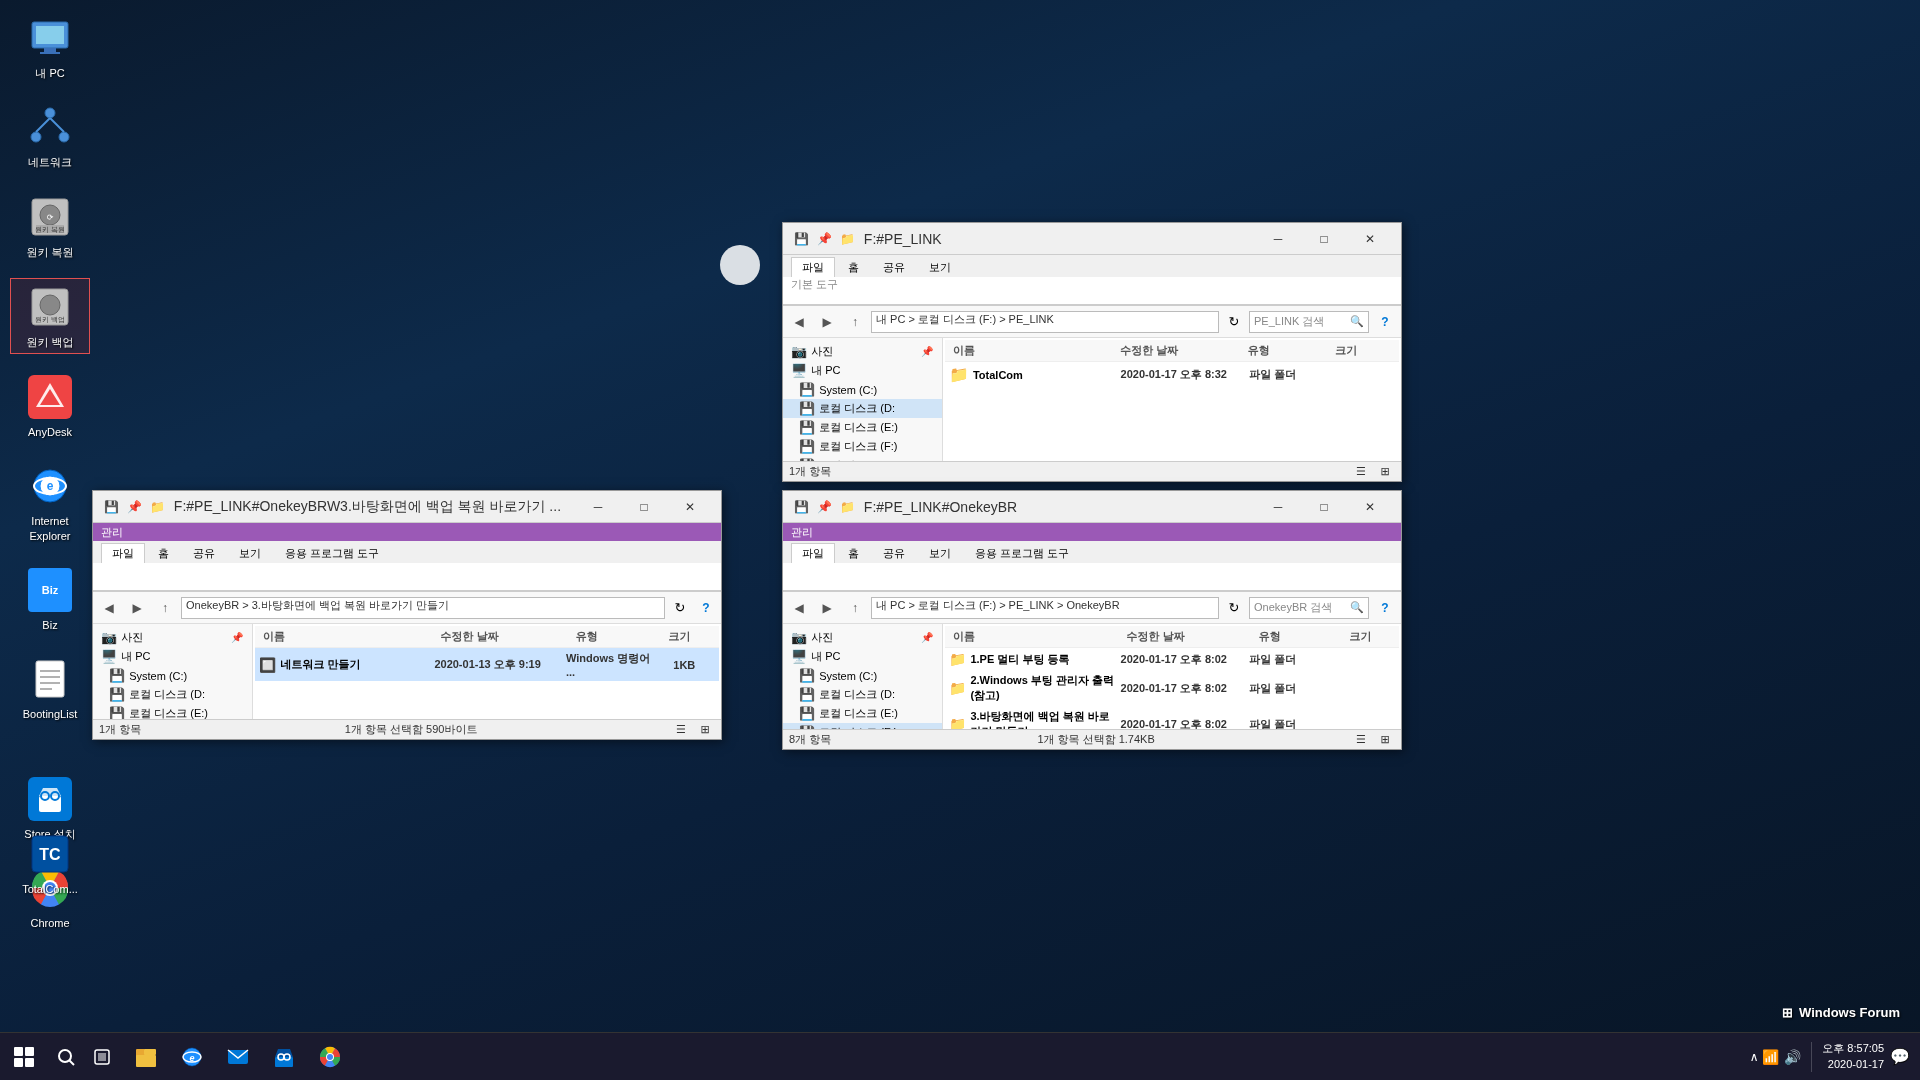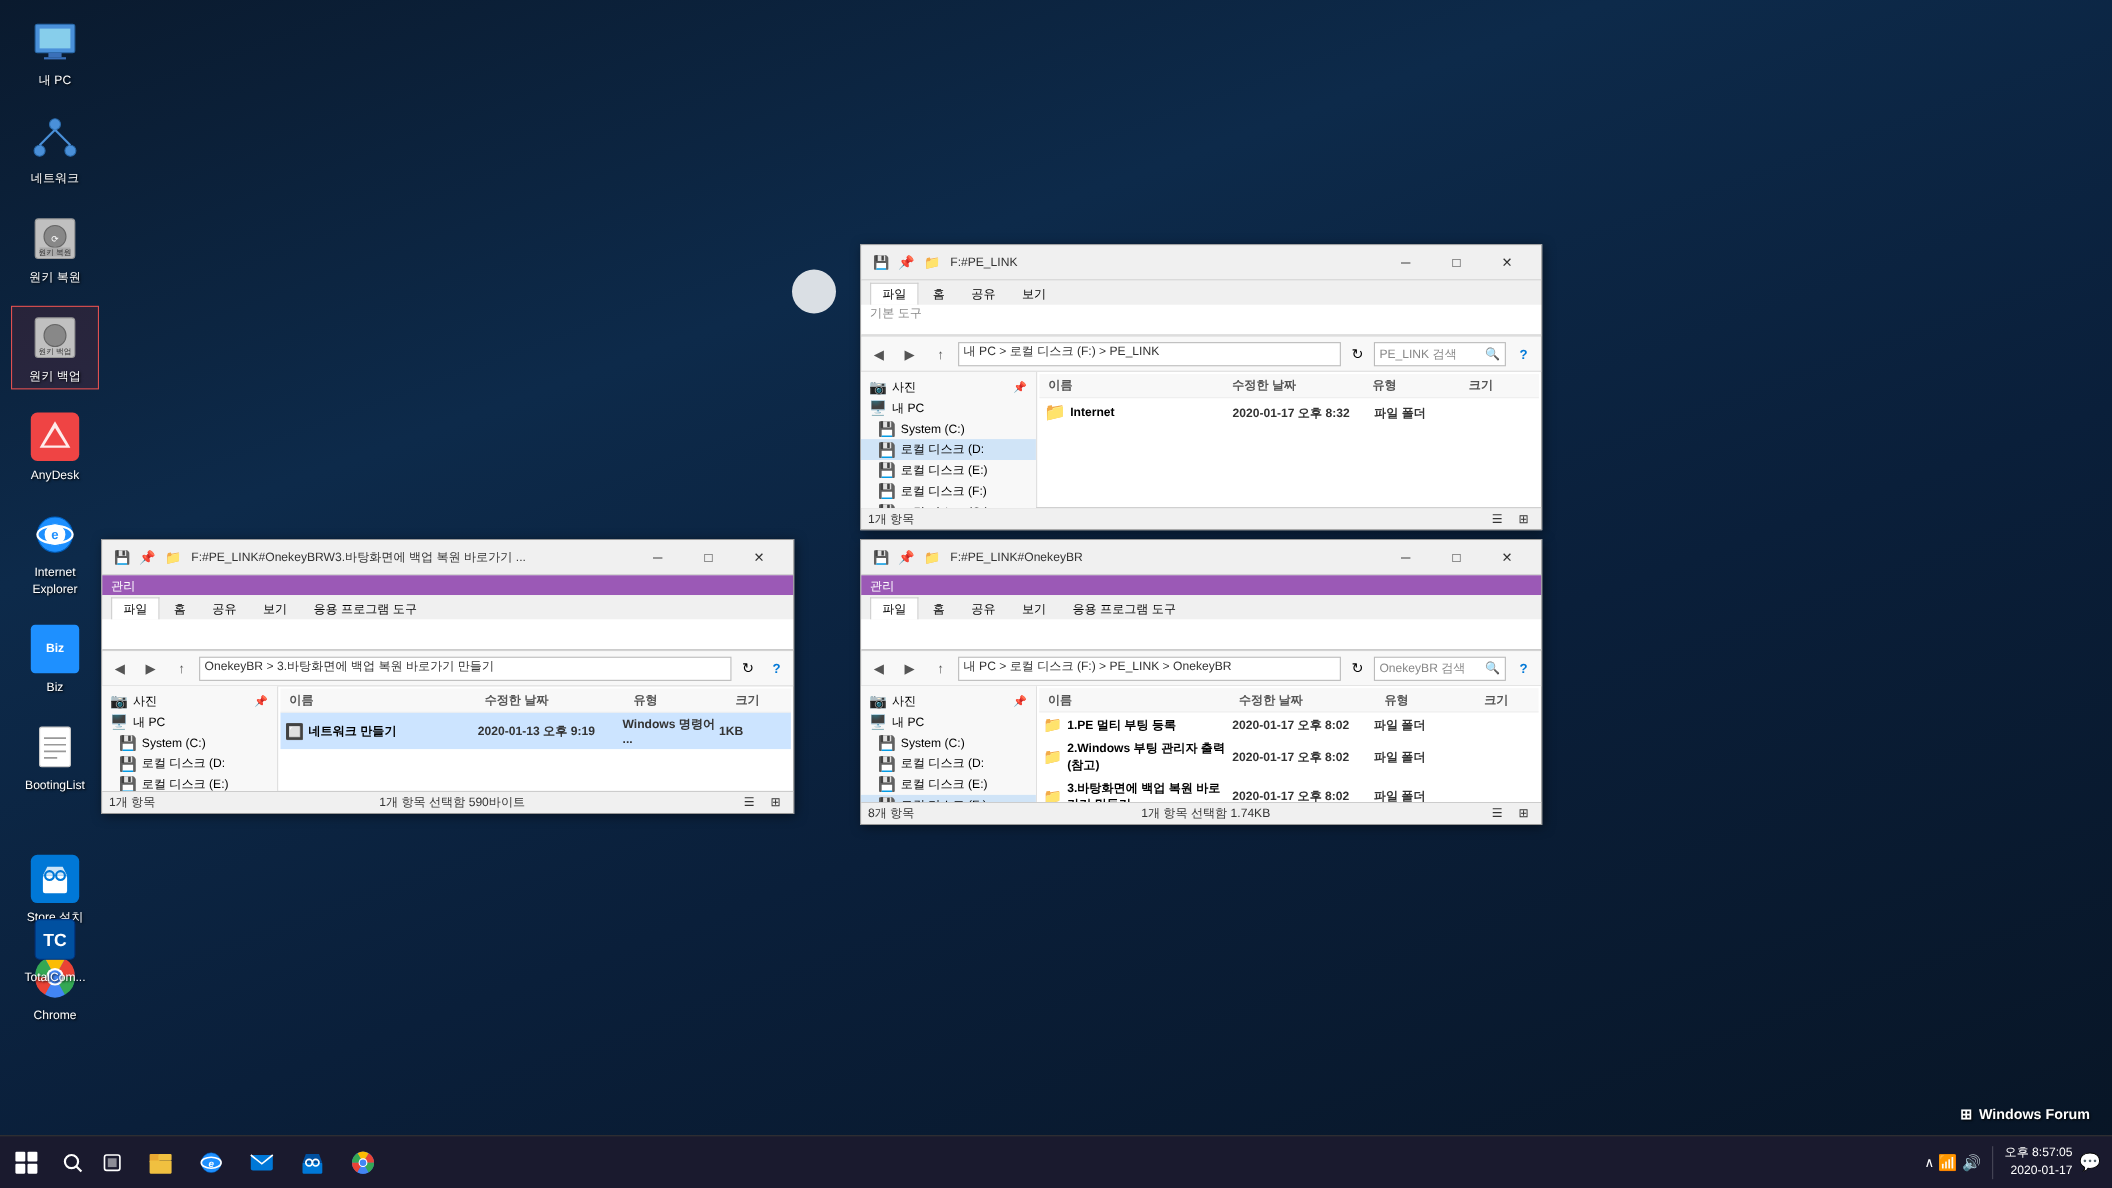--- a/index.html
+++ b/index.html
@@ -142,21 +142,21 @@
       gap: 2px;
       margin-right: 6px;
     }
     .window-titlebar-icons span {
       font-size: 12px;
       cursor: pointer;
       padding: 1px 3px;
     }
     .window-title {
       flex: 1;
-      font-size: 11px;
+      font-size: 14px;
       color: #333;
       overflow: hidden;
       text-overflow: ellipsis;
       white-space: nowrap;
     }
     .window-controls {
       display: flex;
       gap: 0;
     }
     .win-btn {
@@ -309,21 +309,21 @@
       display: flex;
       align-items: center;
       padding: 3px 4px;
       font-size: 11px;
       cursor: pointer;
     }
     .file-row.selected { background: #cce4ff; }
     .file-name { flex: 2; display: flex; align-items: center; gap: 4px; }
     .file-date { flex: 1.5; color: #333; }
     .file-type { flex: 1; color: #333; }
-    .file-size { flex: 0.7; color: #333; text-align: left; }
+    .file-size { flex: 0.7; color: #333; text-align: center; }
 
     
     .status-bar {
       height: 20px;
       background: #f0f0f0;
       border-top: 1px solid #ccc;
       display: flex;
       align-items: center;
       padding: 0 6px;
       font-size: 11px;
@@ -663,21 +663,21 @@
     <div class="explorer-main">
       <div class="file-list-header">
         <span style="flex:2;">이름</span>
         <span style="flex:1.5;">수정한 날짜</span>
         <span style="flex:1;">유형</span>
         <span style="flex:0.7;">크기</span>
       </div>
       <div class="file-row">
         <div class="file-name">
           <span class="folder-yellow" style="font-size:16px;">📁</span>
-          <span>Internet</span>
+          <span>TotalCom</span>
         </div>
         <div class="file-date">2020-01-17 오후 8:32</div>
         <div class="file-type">파일 폴더</div>
         <div class="file-size"></div>
       </div>
     </div>
   </div>
 
   <div class="status-bar">
     <span>1개 항목</span>

